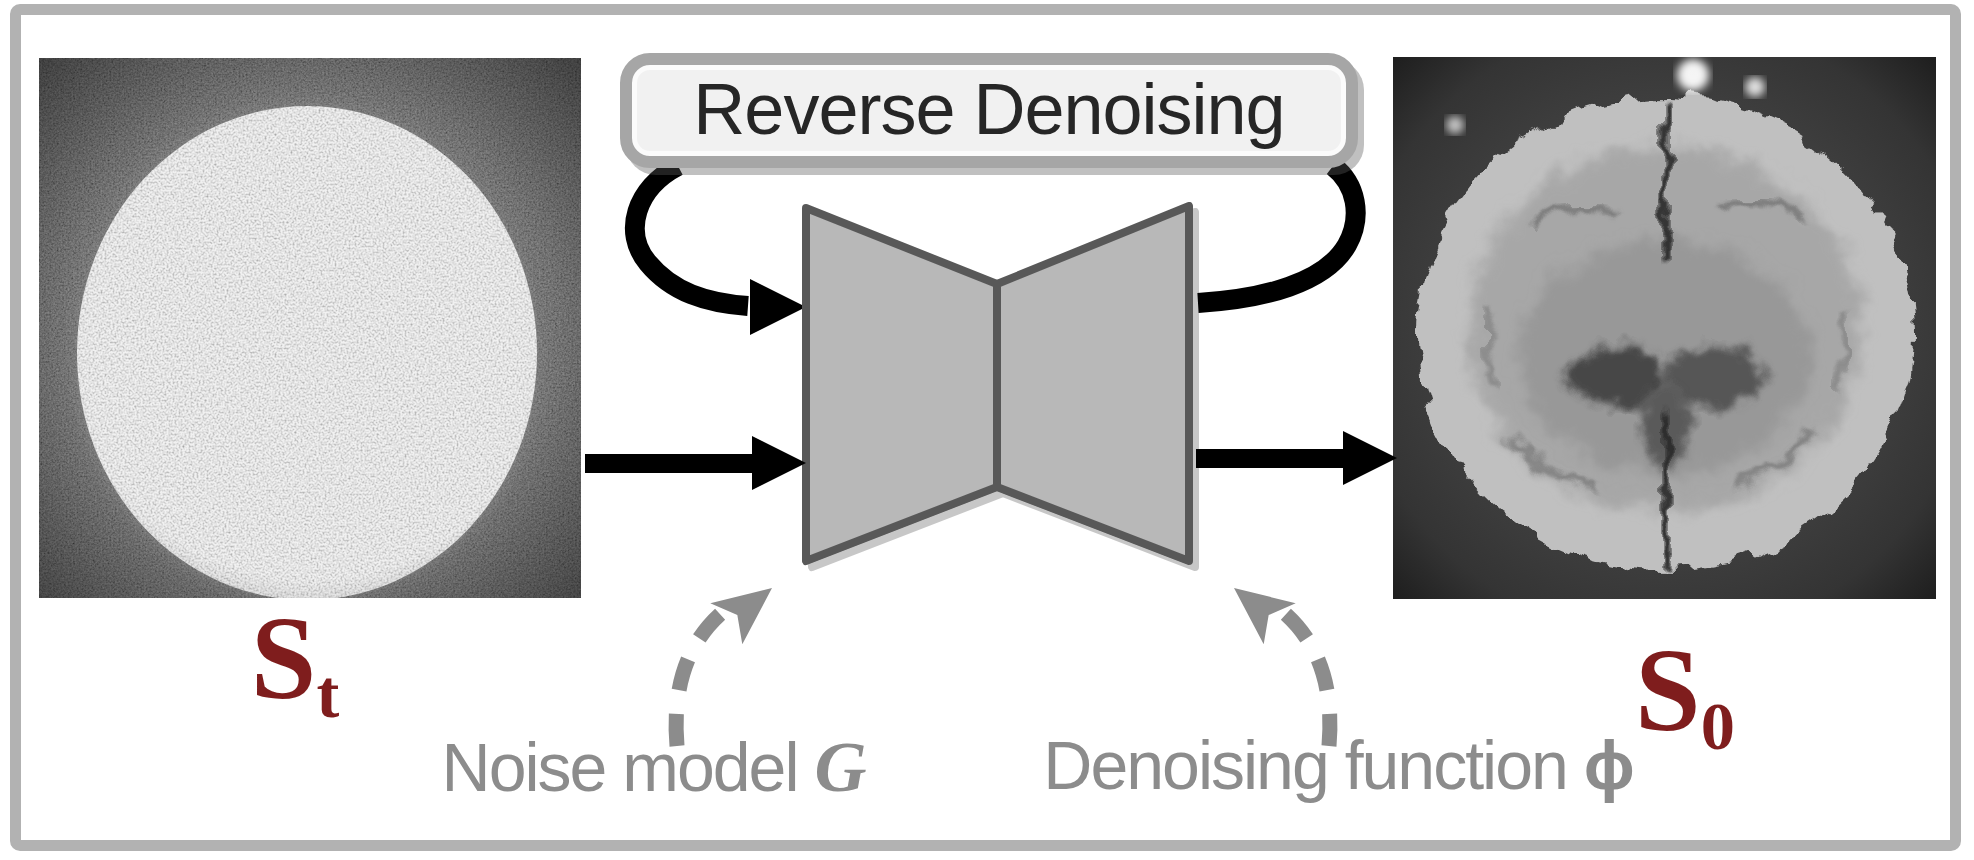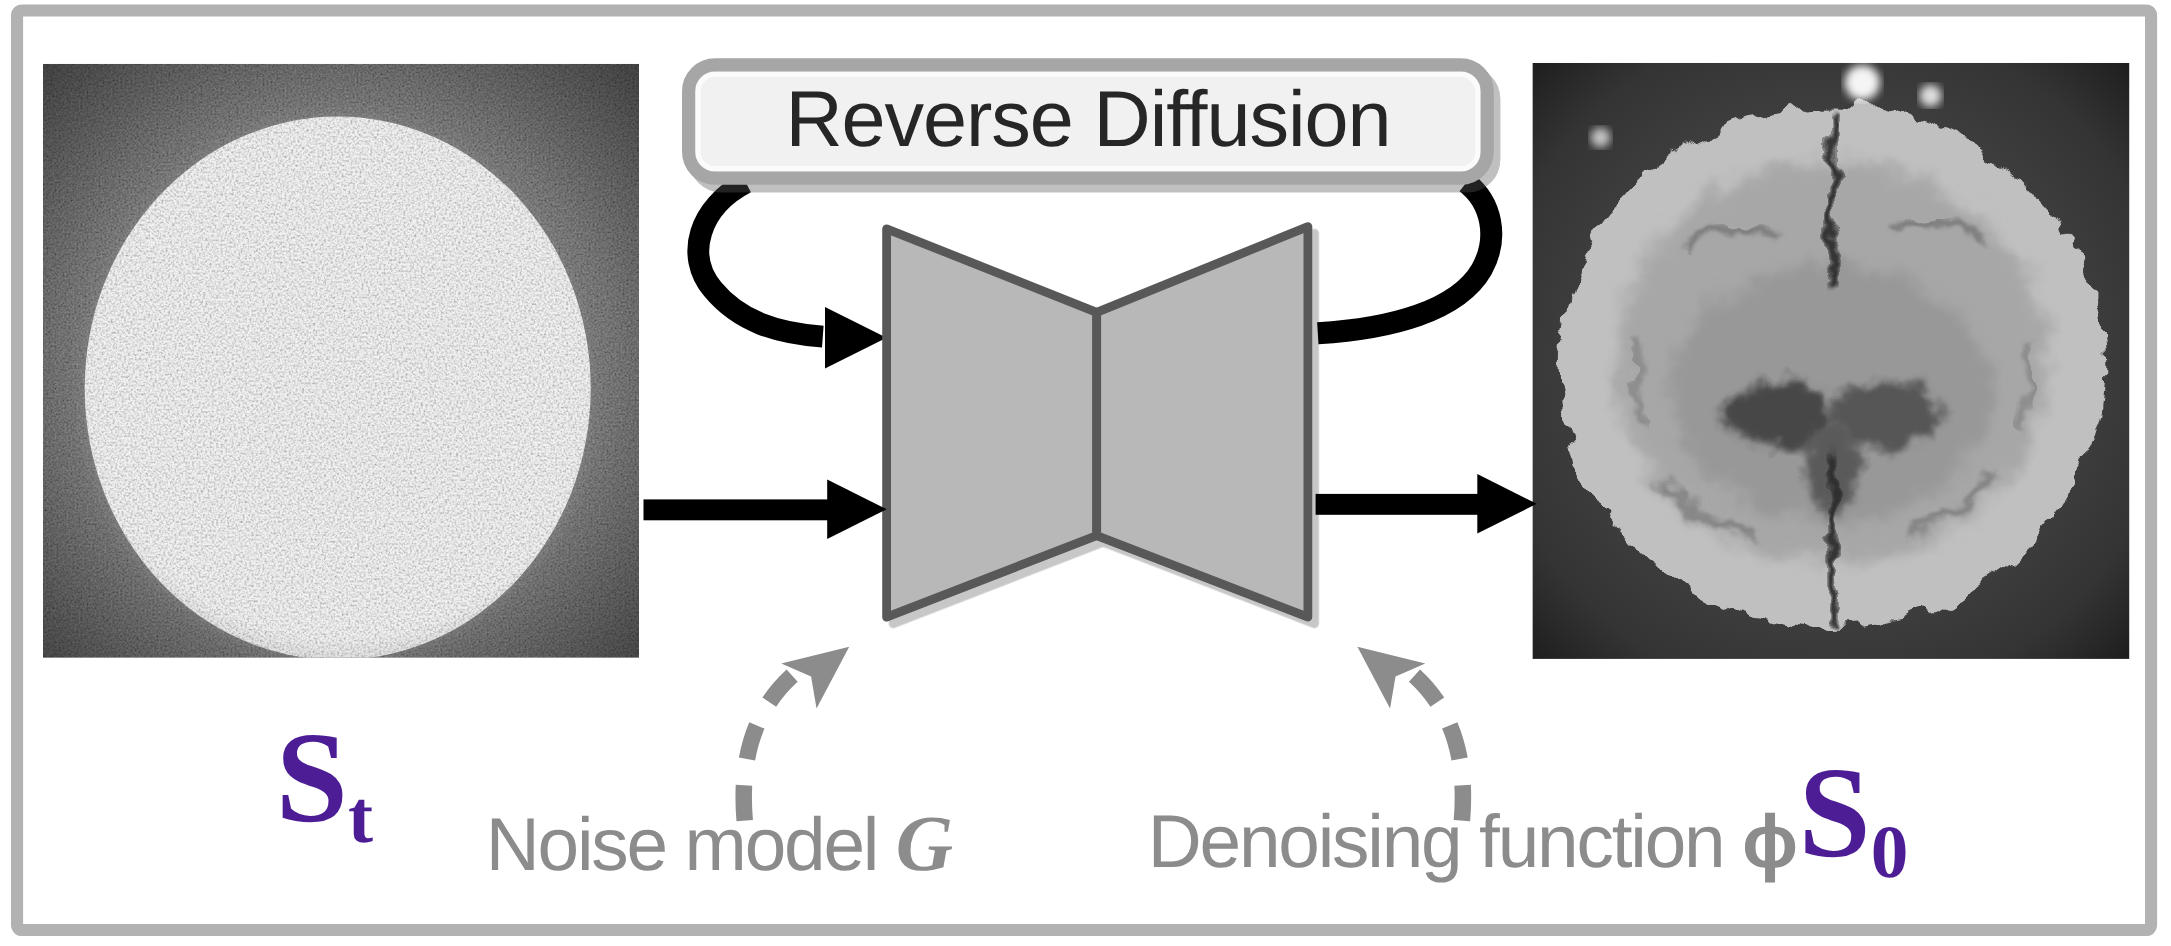--- a/index.html
+++ b/index.html
@@ -24,23 +24,23 @@
     background:#f1f1f1;border:12px solid #a6a6a6;border-radius:30px;
     box-shadow:6px 7px 0 rgba(90,90,90,0.38), inset 0 0 0 5px #fbfbfb;
     display:flex;align-items:center;justify-content:center;z-index:3;
   }
   #rd-box .rd-text{
     font-size:72px;letter-spacing:-1px;color:#262626;white-space:nowrap;
     transform:translateY(-2px);
   }
   #overlay{z-index:4;}
   .big-label{
-    position:absolute;z-index:5;color:#4c1d95;
+    position:absolute;z-index:5;color:#7f1d1d;
     font-family:"Liberation Serif",serif;font-weight:bold;
-    font-size:118px;line-height:1;white-space:nowrap;text-align:center;margin-top:48px;
+    font-size:118px;line-height:1;white-space:nowrap;text-align:center;
   }
   .big-label sub{font-size:0.58em;line-height:1;vertical-align:-0.28em;}
   #st-label{left:180px;top:600px;width:230px;}
   #s0-label{left:1570px;top:632px;width:230px;}
   .gray-label{
     position:absolute;z-index:5;color:#8c8c8c;font-size:68px;letter-spacing:-2px;
     line-height:1;white-space:nowrap;text-align:center;
   }
   #noise-label{left:373px;top:731px;width:560px;}
   #denoise-label{left:1004px;top:731px;width:670px;}
@@ -143,21 +143,21 @@
     </svg>
   </div>
 
   <svg id="loop-layer" viewBox="0 0 1974 860">
     <path d="M 678,166 C 636,188 622,232 648,263 C 672,292 706,303 748,306" stroke="#000000" stroke-width="20" fill="none"></path>
     <polygon points="806,307 750,279 750,335" fill="#000000"></polygon>
     <path d="M 1333,166 C 1356,184 1363,216 1347,245 C 1325,283 1264,299 1198,303" stroke="#000000" stroke-width="20" fill="none"></path>
   </svg>
 
   <div id="rd-box">
-    <span class="rd-text">Reverse Diffusion</span>
+    <span class="rd-text">Reverse Denoising</span>
   </div>
 
   <svg id="overlay" viewBox="0 0 1974 860">
     <defs>
       <filter id="shapeShadow" x="-10%" y="-10%" width="125%" height="125%">
         <feDropShadow dx="6" dy="6" stdDeviation="0.5" flood-color="#000000" flood-opacity="0.22"></feDropShadow>
       </filter>
     </defs>
     <g filter="url(#shapeShadow)">
       <polygon points="806,208 997,284 997,487 806,561" fill="#b8b8b8" stroke="#595959" stroke-width="8" stroke-linejoin="round"></polygon>

